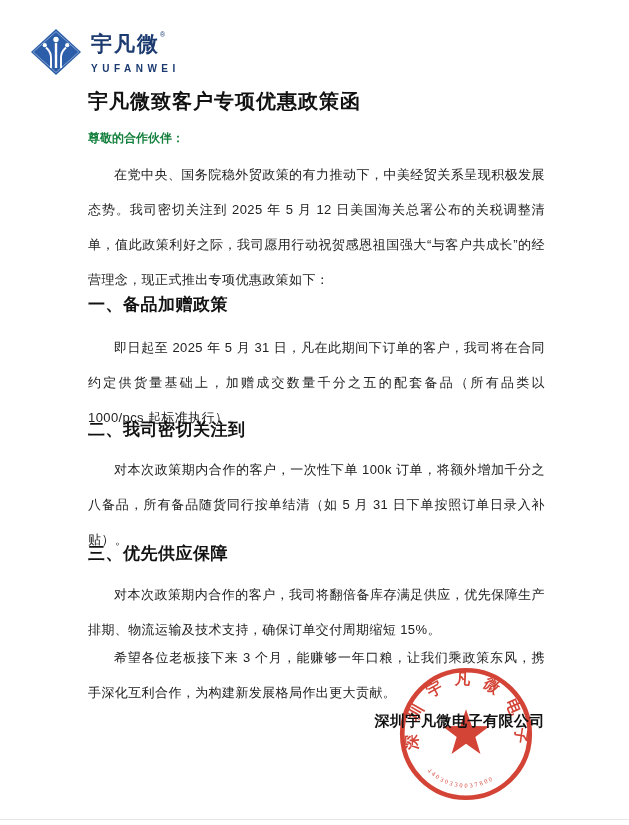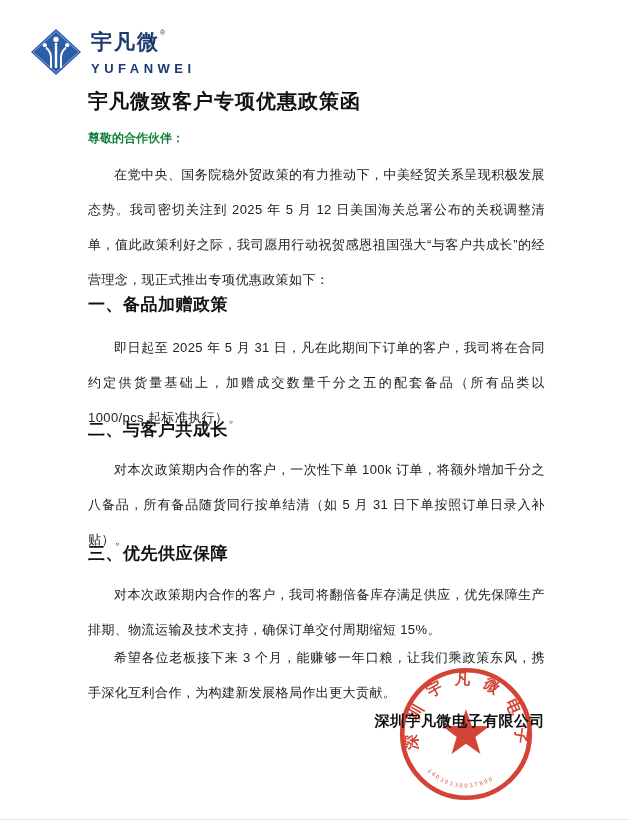--- a/index.html
+++ b/index.html
@@ -8,21 +8,21 @@
     font-family:"Liberation Sans","DejaVu Sans",sans-serif;
     color:#1f1f1f;-webkit-font-smoothing:antialiased;
   }
   .page{position:absolute;inset:0;background:#fff;}
   
   .logo{position:absolute;top:28px;left:30px;display:flex;align-items:center;gap:9px;}
   .logo-mark{width:52px;height:48px;flex:0 0 auto;}
   .logo-text{display:flex;flex-direction:column;line-height:1;}
   .logo-zh{font-size:21px;font-weight:700;color:#1b3a70;letter-spacing:2px;}
   .logo-zh sup{font-size:7px;font-weight:400;vertical-align:14px;letter-spacing:0;}
-  .logo-en{font-size:13px;font-weight:700;color:#1b3a70;letter-spacing:4.5px;margin-top:10px;}
+  .logo-en{font-size:10px;font-weight:700;color:#1b3a70;letter-spacing:4.5px;margin-top:10px;}
   
   .doc-title{position:absolute;top:88px;left:88px;right:84px;
     font-size:20px;font-weight:700;color:#111;letter-spacing:1px;}
   .salutation{position:absolute;top:130px;left:88px;right:84px;
     font-size:12px;font-weight:700;color:#15803d;}
   .body-par{position:absolute;left:88px;right:84px;font-size:13px;line-height:35px;
     text-align:justify;text-justify:inter-ideograph;letter-spacing:0.4px;color:#212121;}
   .indent{text-indent:2em;}
   .intro{top:157px;}
   .sec-head{position:absolute;left:88px;right:84px;font-size:17px;font-weight:700;
@@ -66,21 +66,21 @@
 
   <div class="doc-title">宇凡微致客户专项优惠政策函</div>
 
   <div class="salutation">尊敬的合作伙伴：</div>
 
   <div class="body-par indent intro">在党中央、国务院稳外贸政策的有力推动下，中美经贸关系呈现积极发展态势。我司密切关注到 2025 年 5 月 12 日美国海关总署公布的关税调整清单，值此政策利好之际，我司愿用行动祝贺感恩祖国强大“与客户共成长”的经营理念，现正式推出专项优惠政策如下：</div>
 
   <div class="sec-head h-1">一、备品加赠政策</div>
   <div class="body-par indent p-1">即日起至 2025 年 5 月 31 日，凡在此期间下订单的客户，我司将在合同约定供货量基础上，加赠成交数量千分之五的配套备品（所有品类以 1000/pcs 起标准执行）。</div>
 
-  <div class="sec-head h-2">二、与客户共成长</div>
+  <div class="sec-head h-2">二、我司密切关注到</div>
   <div class="body-par indent p-2">对本次政策期内合作的客户，一次性下单 100k 订单，将额外增加千分之八备品，所有备品随货同行按单结清（如 5 月 31 日下单按照订单日录入补贴）。</div>
 
   <div class="sec-head h-3">三、优先供应保障</div>
   <div class="body-par indent p-3">对本次政策期内合作的客户，我司将翻倍备库存满足供应，优先保障生产排期、物流运输及技术支持，确保订单交付周期缩短 15%。</div>
 
   <div class="body-par indent closing">希望各位老板接下来 3 个月，能赚够一年口粮，让我们乘政策东风，携手深化互利合作，为构建新发展格局作出更大贡献。</div>
 
   <div class="sig-company">深圳宇凡微电子有限公司</div>
 
   <svg class="stamp" viewBox="0 0 160 160" xmlns="http://www.w3.org/2000/svg" aria-hidden="true">

